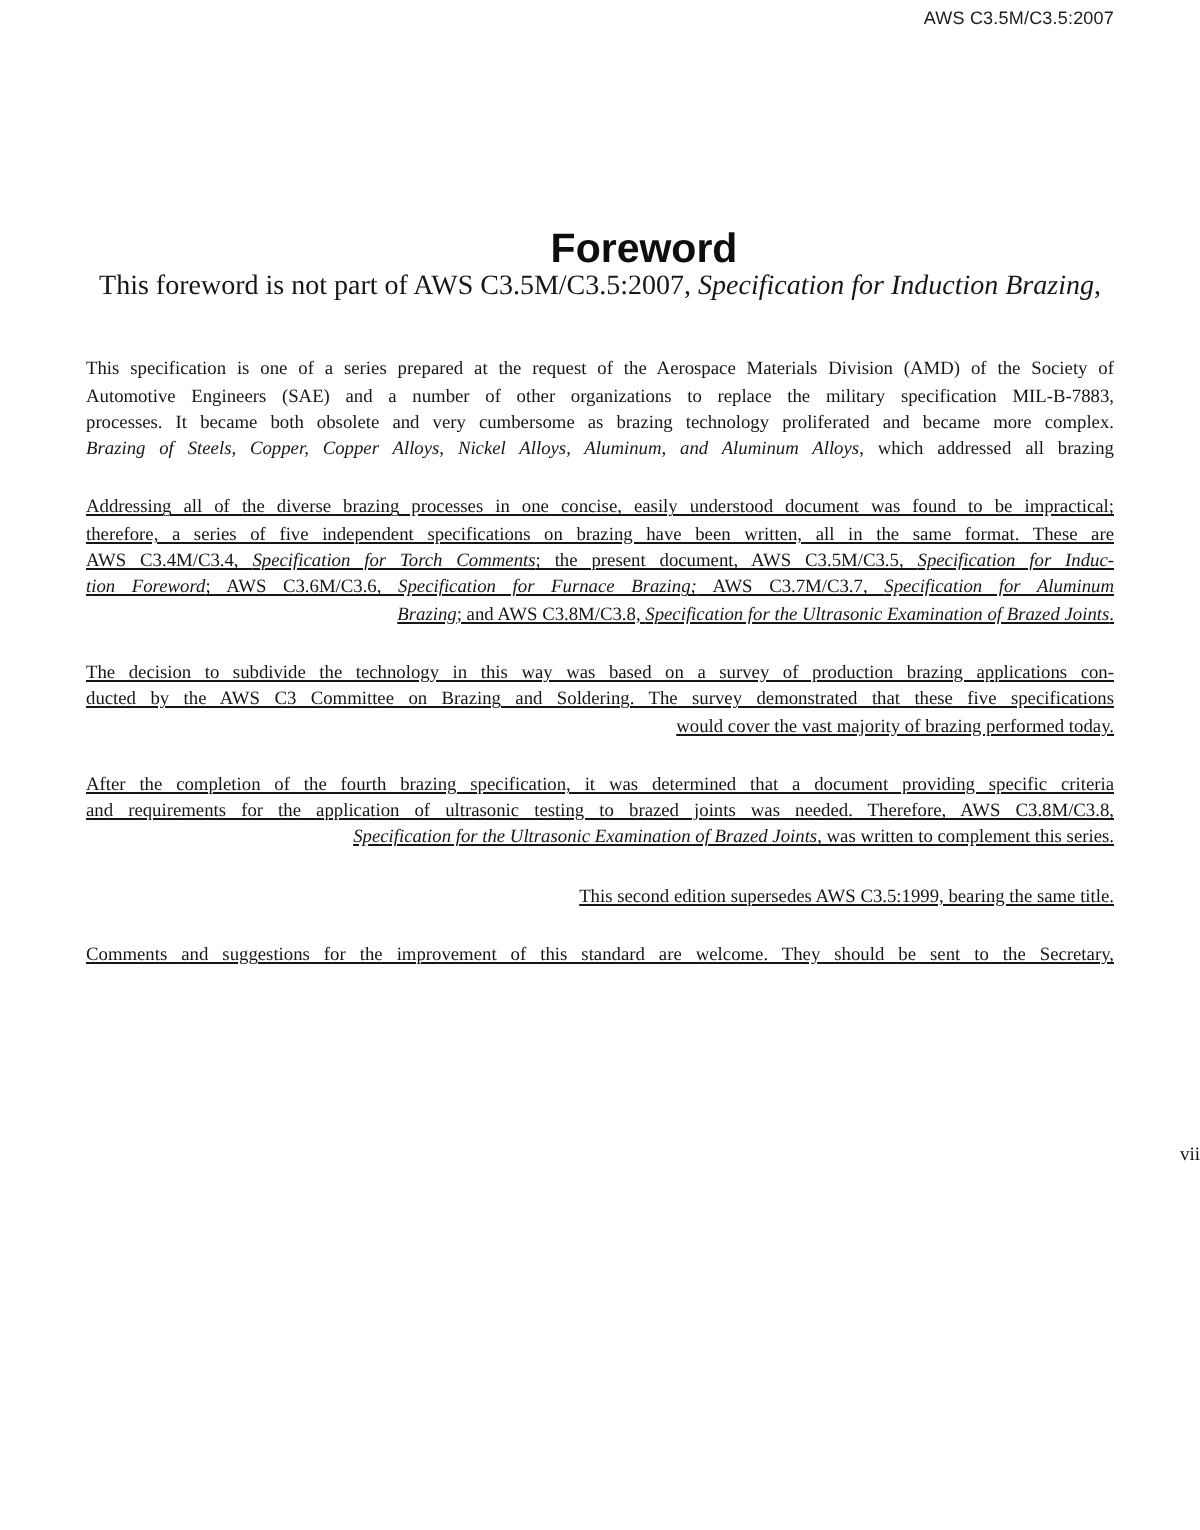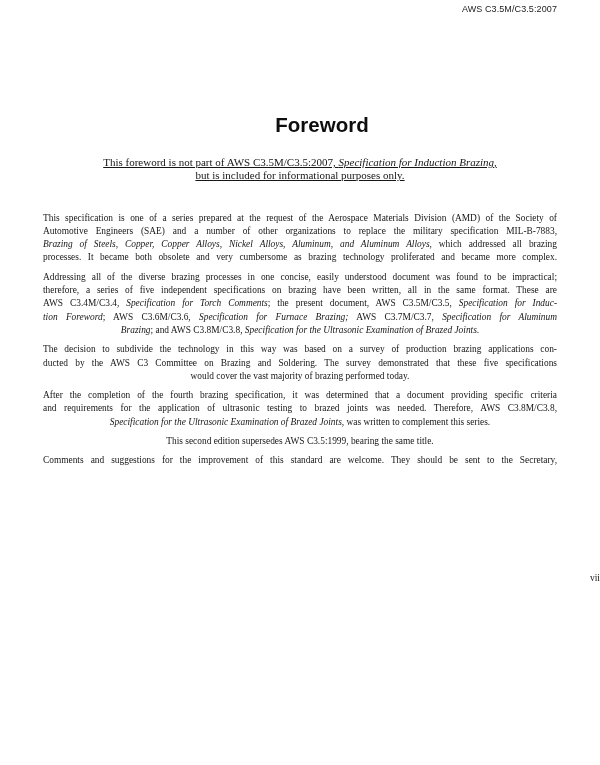--- a/index.html
+++ b/index.html
@@ -25,33 +25,31 @@
     margin: 113px 0 0 0;
     text-align: center;
     font-family: "Liberation Sans", sans-serif;
     font-weight: bold;
     font-size: 20.5px;
     line-height: 24px;
     color: #0e0e0e;
     padding-left: 44px;
   }
   .foreword-note {
-    margin-top: 19px;
-    font-size: 11px;
+    font-size: 14px;
     line-height: 13.3px;
     text-align: center;
-    text-decoration: underline;
   }
   .body-text {
     margin: 29px 43px 0 43px;
     font-size: 9.4px;
     line-height: 13.3px;
   }
-  .para + .para { margin-top: 6px; }
-  .line { text-align: center; }
+  .para + .para { margin-top: 16px; text-decoration: underline; }
+  .line { text-align: right; }
   .line.justified { text-align: justify; text-align-last: justify; }
   .foreword-note .line { text-align: center; }
   .italic { font-style: italic; }
   .page-number {
     position: absolute;
     bottom: 4px;
     left: 0;
     right: 0;
     text-align: right;
     font-size: 9.5px;
@@ -61,29 +59,28 @@
 </head>
 <body>
 
 <div class="page">
   <div class="doc-header">AWS C3.5M/C3.5:2007</div>
 
   <h1 class="page-title">Foreword</h1>
 
   <div class="foreword-note">
       <div class="line"><span>This foreword is not part of AWS C3.5M/C3.5:2007, </span><span class="italic">Specification for Induction Brazing</span><span>,</span></div>
-      <div class="line"><span>but is included for informational purposes only.</span></div>
     </div>
 
   <div class="body-text">
       <div class="para">
         <div class="line justified"><span>This specification is one of a series prepared at the request of the Aerospace Materials Division (AMD) of the Society of</span></div>
         <div class="line justified"><span>Automotive Engineers (SAE) and a number of other organizations to replace the military specification MIL-B-7883,</span></div>
+        <div class="line justified"><span>processes. It became both obsolete and very cumbersome as brazing technology proliferated and became more complex.</span></div>
         <div class="line justified"><span class="italic">Brazing of Steels, Copper, Copper Alloys, Nickel Alloys, Aluminum, and Aluminum Alloys</span><span>, which addressed all brazing</span></div>
-        <div class="line justified"><span>processes. It became both obsolete and very cumbersome as brazing technology proliferated and became more complex.</span></div>
       </div>
       <div class="para">
         <div class="line justified"><span>Addressing all of the diverse brazing processes in one concise, easily understood document was found to be impractical;</span></div>
         <div class="line justified"><span>therefore, a series of five independent specifications on brazing have been written, all in the same format. These are</span></div>
         <div class="line justified"><span>AWS C3.4M/C3.4, </span><span class="italic">Specification for Torch Comments</span><span>; the present document, AWS C3.5M/C3.5, </span><span class="italic">Specification for Induc-</span></div>
         <div class="line justified"><span class="italic">tion Foreword</span><span>; AWS C3.6M/C3.6, </span><span class="italic">Specification for Furnace Brazing;</span><span> AWS C3.7M/C3.7, </span><span class="italic">Specification for Aluminum</span></div>
         <div class="line"><span class="italic">Brazing</span><span>; and AWS C3.8M/C3.8, </span><span class="italic">Specification for the Ultrasonic Examination of Brazed Joints</span><span>.</span></div>
       </div>
       <div class="para">
         <div class="line justified"><span>The decision to subdivide the technology in this way was based on a survey of production brazing applications con-</span></div>

